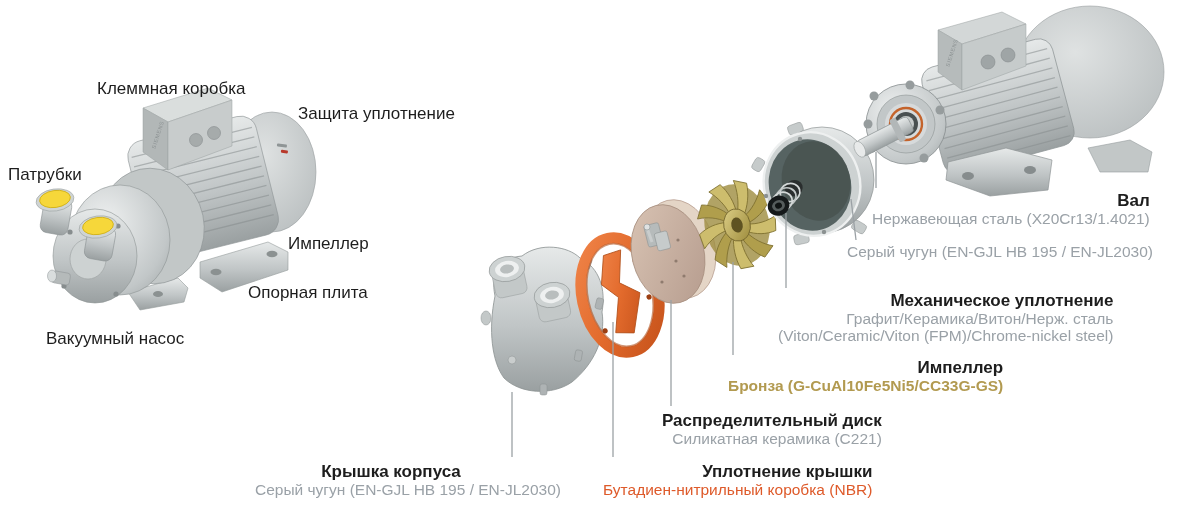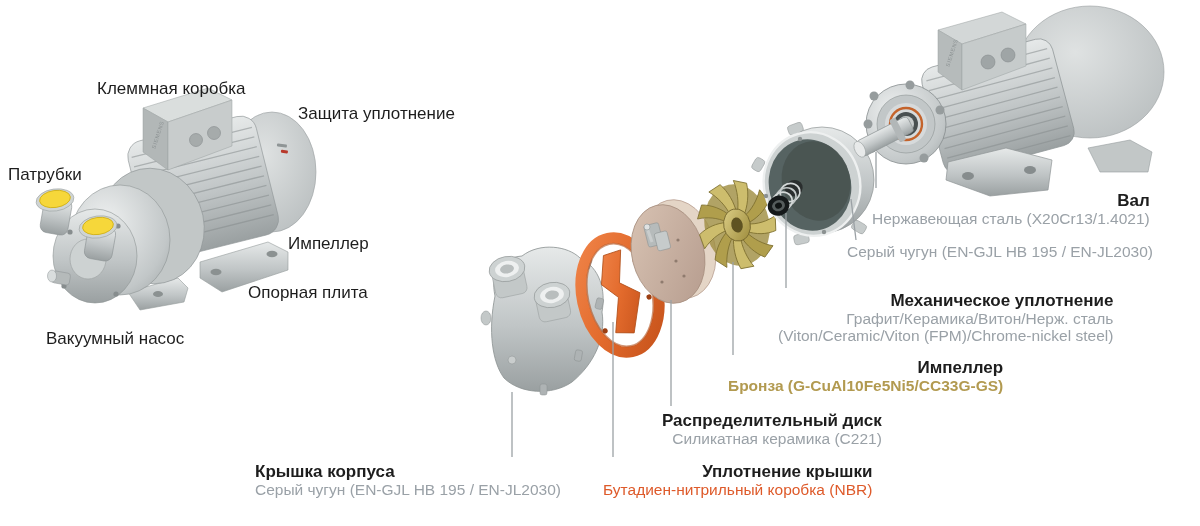--- a/index.html
+++ b/index.html
@@ -18,21 +18,21 @@
   .lbl{
     position:absolute;white-space:nowrap;
     font:17px/19px "Liberation Sans",sans-serif;color:var(--title);
   }
   .part{position:absolute;white-space:nowrap;text-align:right;}
   .part .pt{font:bold 17px/19px "Liberation Sans",sans-serif;color:var(--title);}
   .part .pm{font:15.5px/17px "Liberation Sans",sans-serif;}
   .pm.gray{color:var(--material_gray);}
   .pm.bronze{color:var(--material_bronze);font-weight:bold;}
   .pm.orange{color:var(--material_orange);}
-  .part.alignright{text-align:left;}
+  .part.alignright{text-align:center;}
   .leader{stroke:var(--leader);stroke-width:1.3;fill:none;}
   .fin{stroke:#878d8e;stroke-width:1.3;opacity:.55;}
   .bA{fill:#cdbd6d;stroke:#7e7030;stroke-width:.8;}
   .bB{fill:#b09e4c;stroke:#7e7030;stroke-width:.8;}
   #lbl-terminal{left:97px;top:79px}
   #lbl-fan{left:298px;top:104px}
   #lbl-ports{left:8px;top:165px}
   #lbl-motor{left:288px;top:234px}
   #lbl-base{left:248px;top:283px}
   #lbl-pump{left:46px;top:329px}

